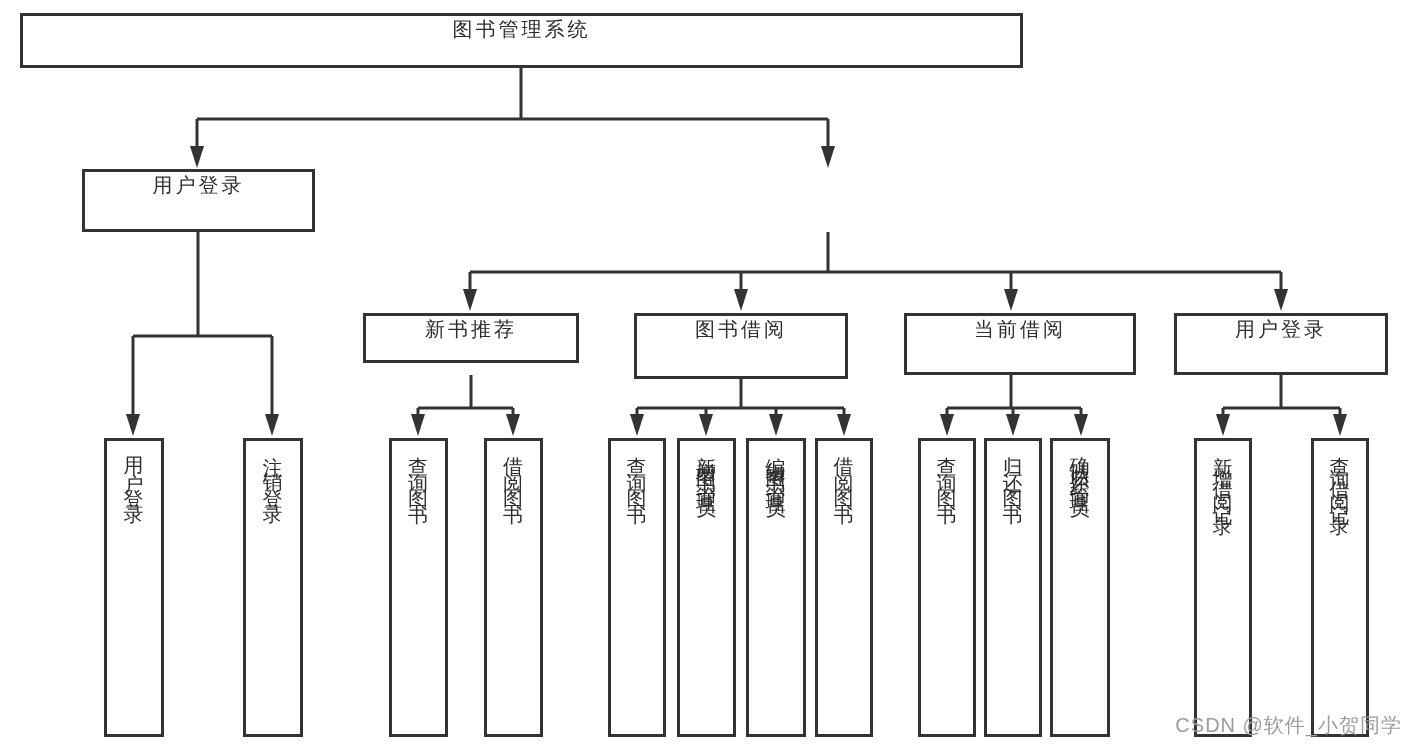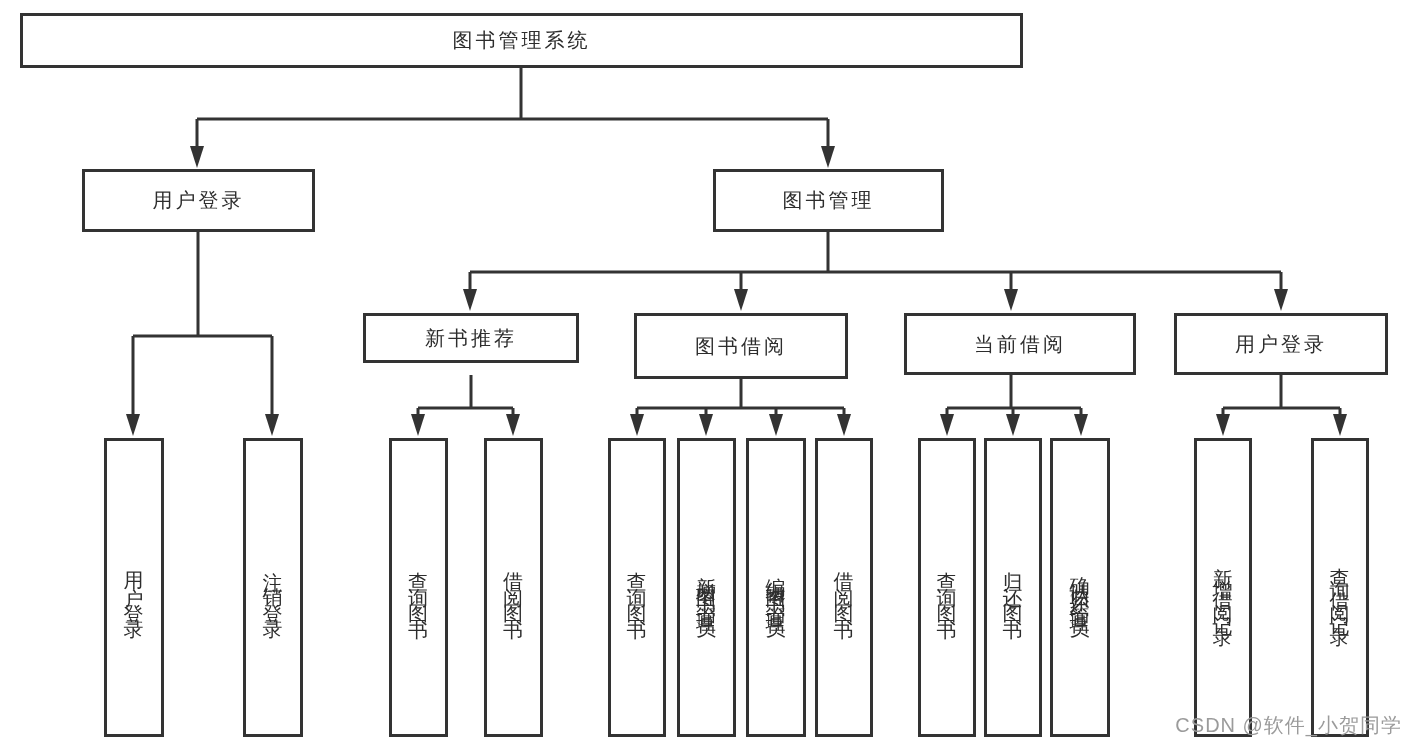--- a/index.html
+++ b/index.html
@@ -20,21 +20,21 @@
   .connectors{
     position:absolute;left:0;top:0;width:1405px;height:747px;z-index:0;
   }
   .connectors path{stroke:var(--line);stroke-width:3;fill:none;}
   .connectors polygon{fill:var(--line);stroke:none;}
   .node{
     position:absolute;
     box-sizing:border-box;
     background:#fff;
     border:3px solid var(--line);
-    display:flex;align-items:center;justify-content:center;
+    display:flex;justify-content:center;
     z-index:1;
   }
   .hlabel{
     font-size:20px;letter-spacing:3px;color:var(--text);white-space:nowrap;
   }
   .leaf .vtext{
     writing-mode:vertical-rl;
     text-orientation:mixed;
     font-size:20px;
     color:var(--text);
@@ -101,23 +101,20 @@
     </g>
   </svg>
 
   <div class="node" style="left:20px;top:13px;width:1003px;height:55px">
     <span class="hlabel">图书管理系统</span>
   </div>
 
   <div class="node" style="left:82px;top:169px;width:233px;height:63px">
     <span class="hlabel">用户登录</span>
   </div>
-  <div class="node" style="left:713px;top:169px;width:231px;height:63px">
-    <span class="hlabel">图书管理</span>
-  </div>
 
   <div class="node" style="left:363px;top:313px;width:216px;height:50px">
     <span class="hlabel">新书推荐</span>
   </div>
   <div class="node" style="left:634px;top:313px;width:214px;height:66px">
     <span class="hlabel">图书借阅</span>
   </div>
   <div class="node" style="left:904px;top:313px;width:232px;height:62px">
     <span class="hlabel">当前借阅</span>
   </div>

